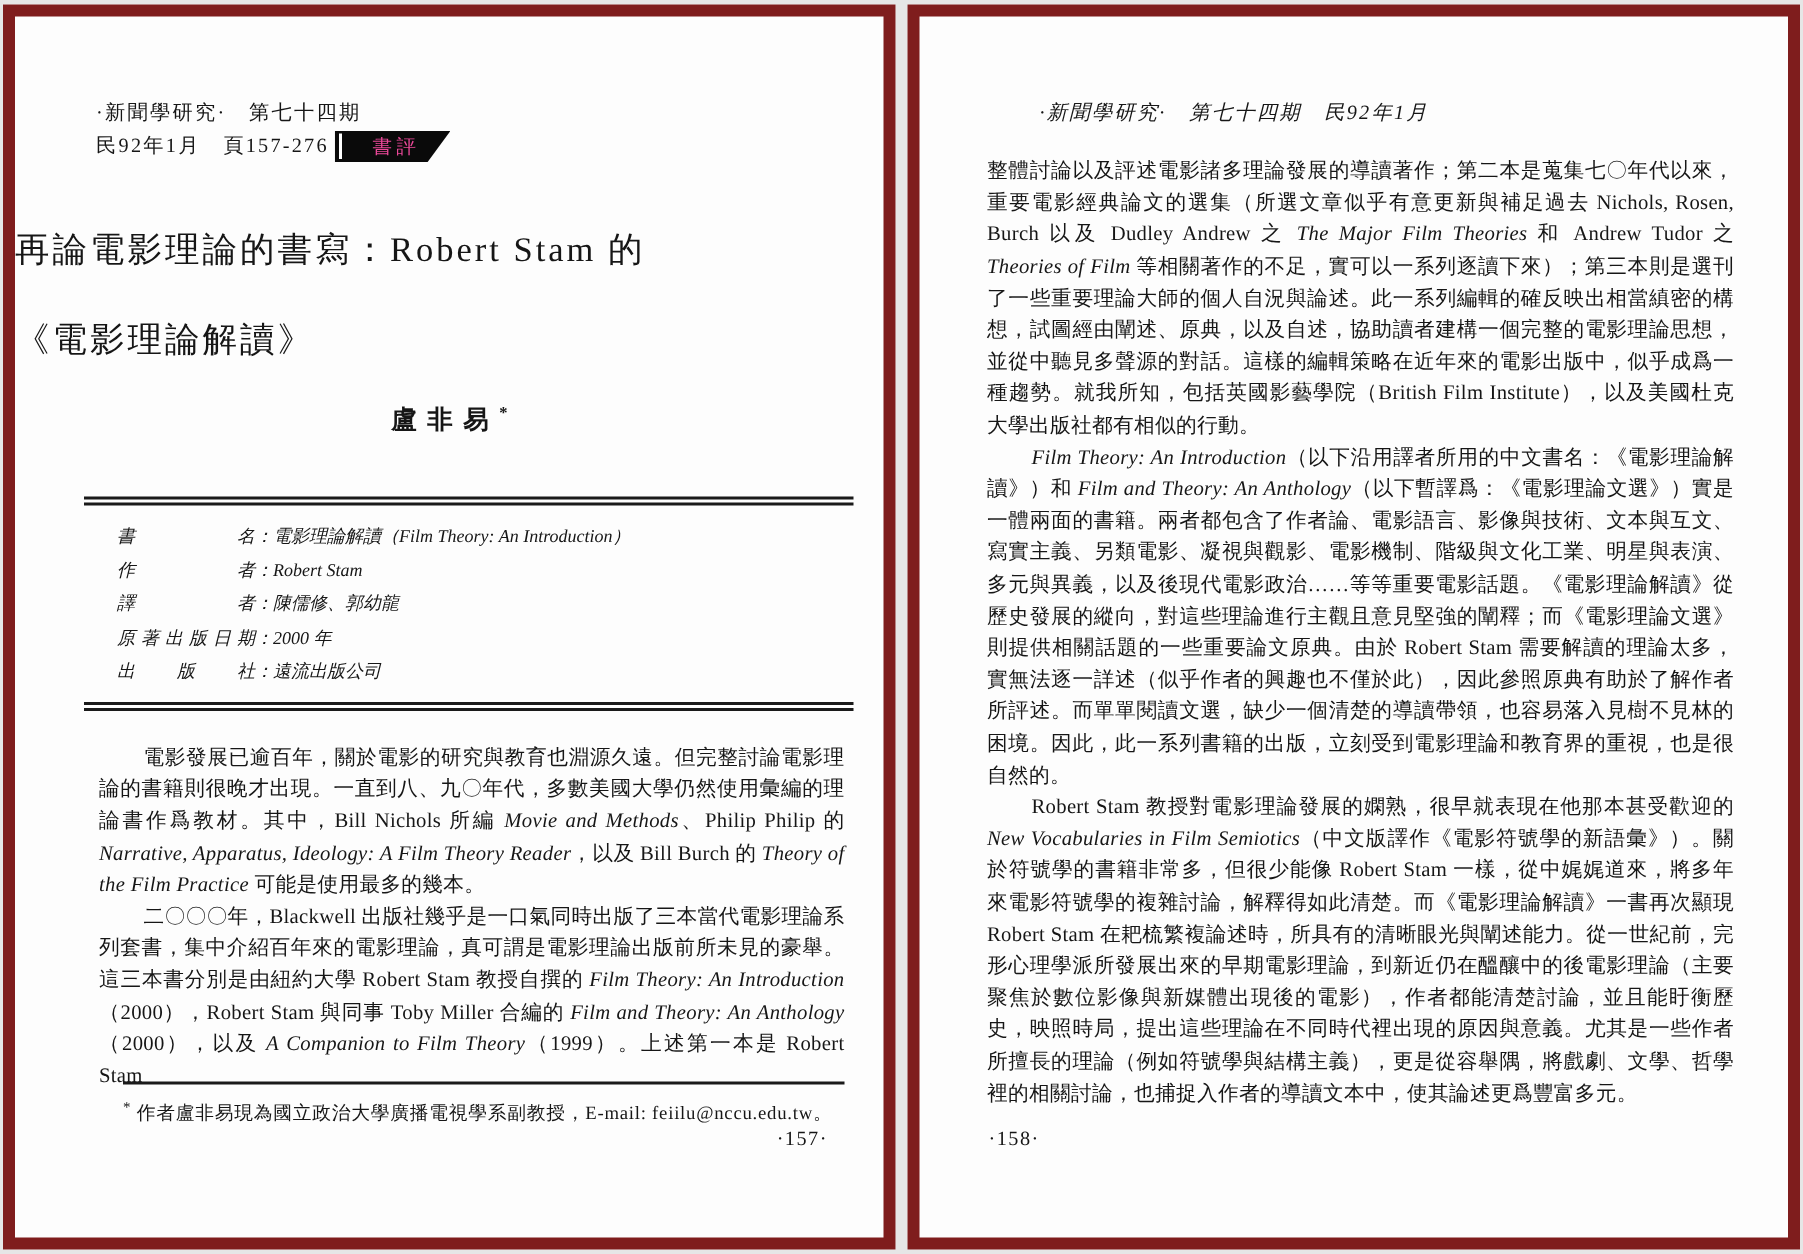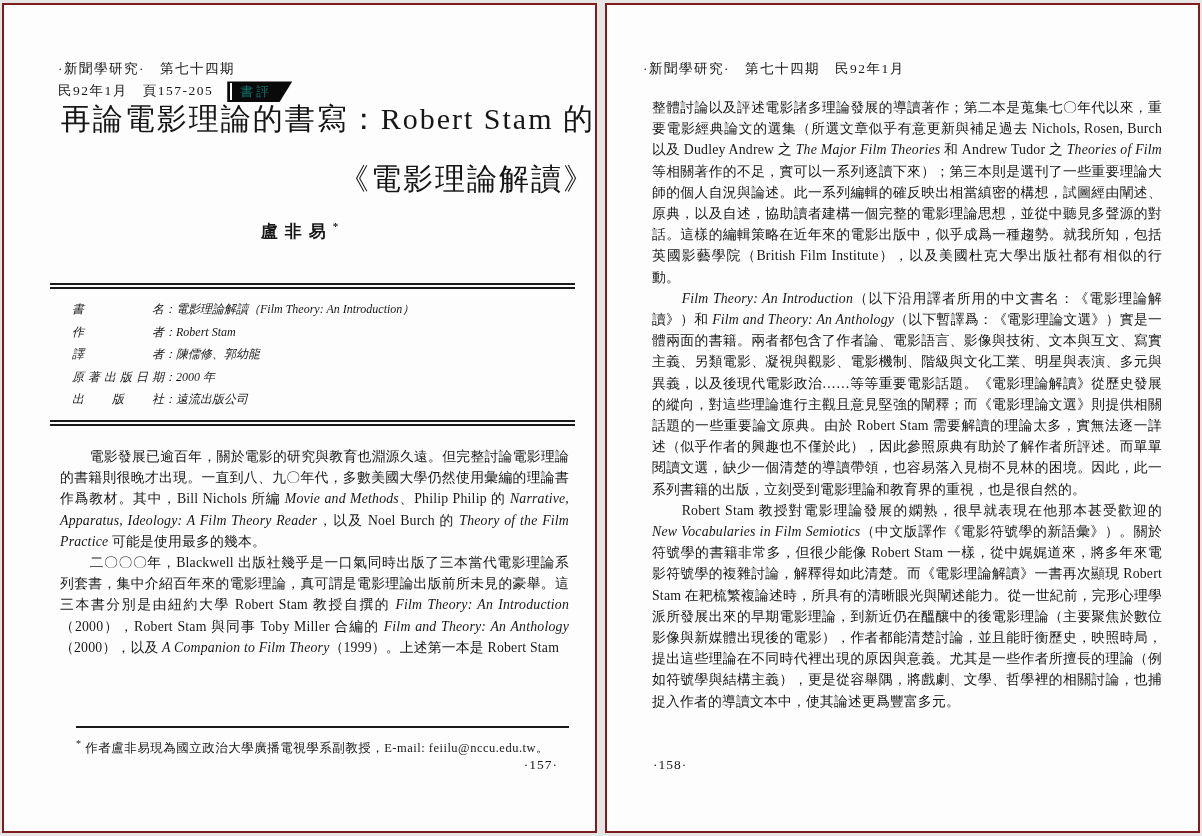--- a/index.html
+++ b/index.html
@@ -10,57 +10,57 @@
     font-family: "Liberation Serif", "DejaVu Serif", serif;
     color: #161616;
     overflow: hidden;
   }
   .page {
     position: absolute;
     top: 3px;
     width: 595px;
     height: 830px;
     background: #fdfdfd;
-    border: 2px solid #7f1d1d;
+    border: 8px solid #7f1d1d;
   }
   #left-page  { left: 2px; }
   #right-page { left: 605px; }
 
   
   .jheader {
     font-size: 13.5px;
     line-height: 22px;
     letter-spacing: 1.5px;
   }
   #left-page .jheader { margin: 53px 0 0 54px; }
-  #right-page .jheader { margin: 53px 0 0 36px; }
+  #right-page .jheader { margin: 53px 0 0 80px; font-style: italic; }
 
   .badge {
     position: relative;
     display: inline-block;
     background: #0a0a0a;
-    color: #0f766e;
+    color: #ec4899;
     font-size: 13px;
     letter-spacing: 3px;
     line-height: 1;
-    padding: 4px 20px 4px 13px;
-    margin-left: 14px;
+    padding: 4px 20px 4px 25px;
+    margin-left: 4px;
     vertical-align: middle;
     clip-path: polygon(0 0, 100% 0, 80% 100%, 0 100%);
   }
   .badge::before {
     content: "";
     position: absolute;
     left: 3px; top: 2px; bottom: 2px;
     width: 2px;
     background: #ffffff;
   }
 
   
-  .title-block { text-align: right; font-size: 30px; letter-spacing: 2px; }
+  .title-block { text-align: left; margin-top: 42px; font-size: 23px; letter-spacing: 2px; }
   .title-line { line-height: 34px; }
   .title-line + .title-line { margin-top: 26px; }
   .author-line { text-align: center; margin-top: 24px; font-size: 17px; font-weight: bold; letter-spacing: 7px; }
   .author-line sup { font-size: 11px; letter-spacing: 0; }
 
   
   .bookinfo { margin: 40px 20px 0 46px; }
   .rule-double { height: 6px; border-top: 2px solid #1a1a1a; border-bottom: 2px solid #1a1a1a; }
   .bi-rows { padding: 9px 0 9px 22px; font-size: 12px; font-style: italic; }
   .bi-row { line-height: 22.5px; white-space: nowrap; }
@@ -103,21 +103,21 @@
   #left-page  .pageno { right: 37px; }
   #right-page .pageno { left: 46px; }
 </style>
 </head>
 <body>
 
 <div class="page" id="left-page">
   <div class="jheader">
     <div>·新聞學研究·　第七十四期</div>
     <div>
-      <span>民92年1月　頁157-205</span><span class="badge">書評</span>
+      <span>民92年1月　頁157-276</span><span class="badge">書評</span>
     </div>
   </div>
 
   <div class="title-block">
     <div class="title-line">再論電影理論的書寫：Robert Stam 的</div>
     <div class="title-line">《電影理論解讀》</div>
   </div>
 
   <div class="author-line">
     <span>盧非易</span><sup>*</sup>
@@ -129,21 +129,21 @@
       <div class="bi-row"><span class="bi-label">書名</span><span>：</span><span>電影理論解讀（Film Theory: An Introduction）</span></div>
       <div class="bi-row"><span class="bi-label">作者</span><span>：</span><span>Robert Stam</span></div>
       <div class="bi-row"><span class="bi-label">譯者</span><span>：</span><span>陳儒修、郭幼龍</span></div>
       <div class="bi-row"><span class="bi-label">原著出版日期</span><span>：</span><span>2000 年</span></div>
       <div class="bi-row"><span class="bi-label">出版社</span><span>：</span><span>遠流出版公司</span></div>
     </div>
     <div class="rule-double"></div>
   </div>
 
   <div class="body-block">
-    <div class="para"><span>電影發展已逾百年，關於電影的研究與教育也淵源久遠。但完整討論電影理論的書籍則很晚才出現。一直到八、九〇年代，多數美國大學仍然使用彙編的理論書作爲教材。其中，Bill Nichols 所編 </span><em>Movie and Methods</em><span>、Philip Philip 的 </span><em>Narrative, Apparatus, Ideology: A Film Theory Reader</em><span>，以及 Noel Burch 的 </span><em>Theory of the Film Practice</em><span> 可能是使用最多的幾本。</span></div>
+    <div class="para"><span>電影發展已逾百年，關於電影的研究與教育也淵源久遠。但完整討論電影理論的書籍則很晚才出現。一直到八、九〇年代，多數美國大學仍然使用彙編的理論書作爲教材。其中，Bill Nichols 所編 </span><em>Movie and Methods</em><span>、Philip Philip 的 </span><em>Narrative, Apparatus, Ideology: A Film Theory Reader</em><span>，以及 Bill Burch 的 </span><em>Theory of the Film Practice</em><span> 可能是使用最多的幾本。</span></div>
     <div class="para"><span>二〇〇〇年，Blackwell 出版社幾乎是一口氣同時出版了三本當代電影理論系列套書，集中介紹百年來的電影理論，真可謂是電影理論出版前所未見的豪舉。這三本書分別是由紐約大學 Robert Stam 教授自撰的 </span><em>Film Theory: An Introduction</em><span>（2000），Robert Stam 與同事 Toby Miller 合編的 </span><em>Film and Theory: An Anthology</em><span>（2000），以及 </span><em>A Companion to Film Theory</em><span>（1999）。上述第一本是 Robert Stam</span></div>
   </div>
 
   <div class="footnote-block">
     <sup>*</sup>
     <span>作者盧非易現為國立政治大學廣播電視學系副教授，E-mail: feiilu@nccu.edu.tw。</span>
   </div>
 
   <div class="pageno">·157·</div>
 </div>

